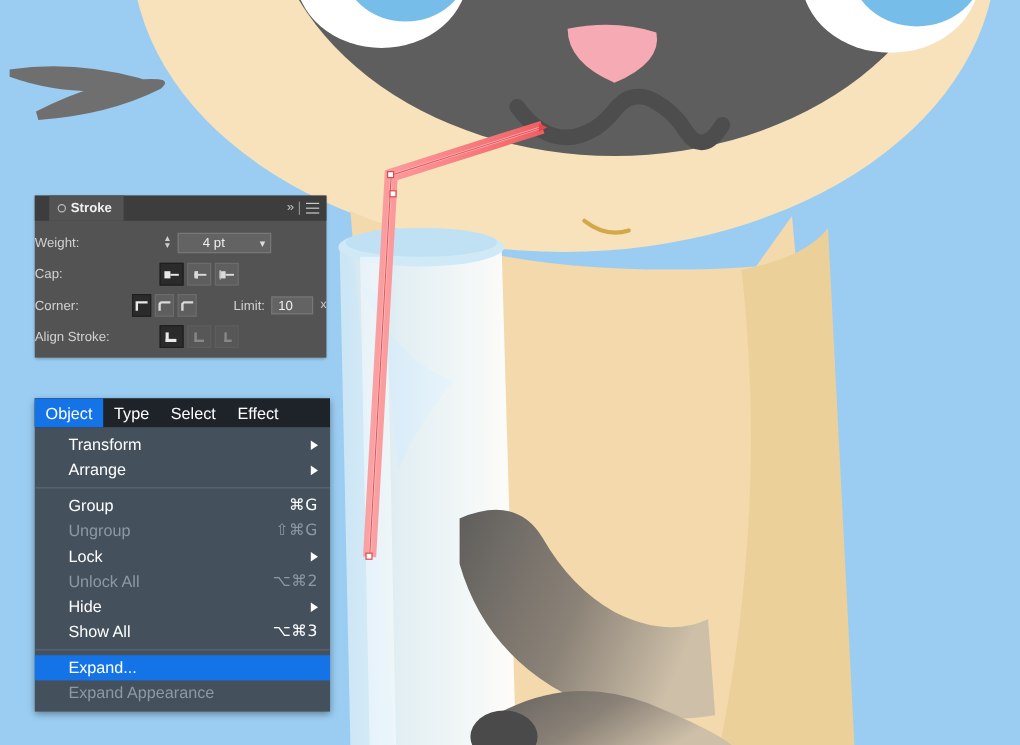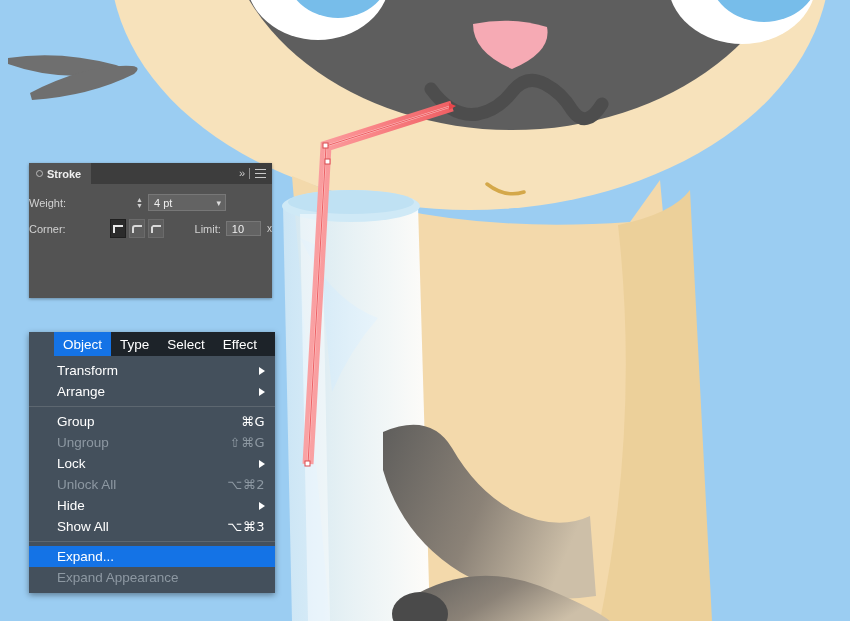--- a/index.html
+++ b/index.html
@@ -22,21 +22,21 @@
     font-size:11px;color:#d6d6d6;
     user-select:none;
   }
   .panel-head{
     position:relative;height:21px;background:#3d3d3d;
     display:flex;align-items:stretch;
   }
   .panel-tab{
     background:#535353;color:#f0f0f0;font-weight:bold;font-size:11px;
     display:flex;align-items:center;gap:4px;
-    padding:0 10px 0 7px;height:21px;
+    padding:0 10px 0 7px;height:21px;margin-left:12px;
   }
   .tab-dot{
     width:7px;height:7px;border-radius:50%;
     border:1px solid #b9b9b9;box-sizing:border-box;
     display:inline-block;position:relative;top:0px;
   }
   .panel-head-right{
     margin-left:auto;display:flex;align-items:center;gap:5px;
     padding-right:6px;color:#c9c9c9;
   }
@@ -58,21 +58,21 @@
 
   
   .stepper{
     width:13px;height:19px;display:flex;flex-direction:column;
     align-items:center;justify-content:center;color:#cfcfcf;
     font-size:7px;line-height:6px;margin-right:2px;
   }
   .weight-field{
     width:78px;height:17px;background:#636363;border:1px solid #777;
     box-sizing:border-box;display:flex;align-items:center;
-    padding-left:5px;color:#efefef;font-size:11px;position:relative;
+    padding-left:20px;color:#efefef;font-size:11px;position:relative;
   }
   .weight-caret{
     position:absolute;right:4px;top:50%;transform:translateY(-50%);
     font-size:9px;color:#ddd;
   }
 
   
   .ibtn{
     width:20px;height:19px;margin-right:3px;background:#5e5e5e;
     border:1px solid #6b6b6b;box-sizing:border-box;
@@ -90,21 +90,21 @@
   }
   .limit-x{margin-left:6px;color:#cfcfcf;font-size:10px;}
 
   
   .menu{
     position:absolute;left:29px;top:332px;width:246px;
     background:#44505c;
     box-shadow:0 2px 6px rgba(0,0,0,.4);
     font-size:13.5px;color:#ffffff;user-select:none;
   }
-  .menubar{display:flex;height:24px;background:#1d2329;align-items:stretch;margin-left:25px;}
+  .menubar{display:flex;height:24px;background:#1d2329;align-items:stretch;}
   .mb-item{
     display:flex;align-items:center;padding:0 9px;font-size:13.5px;color:#fff;
   }
   .mb-item.active{background:#1473e6;font-weight:normal;}
   .menu-list{padding:4px 0 5px 0;}
   .mi{
     position:relative;height:21px;display:flex;align-items:center;
     padding:0 10px 0 28px;white-space:nowrap;
   }
   .mi .mlabel{flex:0 0 auto;}
@@ -256,20 +256,43 @@
         <div class="stepper">
           <span>▲</span>
           <span>▼</span>
         </div>
         <div class="weight-field">
           <span>4 pt</span>
           <span class="weight-caret">▾</span>
         </div>
       </div>
 
+      <div class="row">
+        <div class="lbl">Cap:</div>
+        <div class="ibtn on">
+          <svg width="14" height="12" viewBox="0 0 14 12">
+            <rect x="1" y="3" width="5" height="6" fill="#e9e9e9"></rect>
+            <rect x="6" y="5.2" width="7" height="1.6" fill="#e9e9e9"></rect>
+          </svg>
+        </div>
+        <div class="ibtn">
+          <svg width="14" height="12" viewBox="0 0 14 12">
+            <path d="M6 3 A3 3 0 0 0 6 9 Z" fill="#d9d9d9"></path>
+            <rect x="3" y="3" width="3" height="6" fill="#d9d9d9"></rect>
+            <rect x="6" y="5.2" width="7" height="1.6" fill="#d9d9d9"></rect>
+          </svg>
+        </div>
+        <div class="ibtn">
+          <svg width="14" height="12" viewBox="0 0 14 12">
+            <rect x="1" y="3" width="5" height="6" fill="#d9d9d9"></rect>
+            <rect x="6" y="5.2" width="7" height="1.6" fill="#d9d9d9"></rect>
+            <rect x="1" y="2" width="1" height="8" fill="#bdbdbd"></rect>
+          </svg>
+        </div>
+      </div>
 
       <div class="row">
         <div class="lbl">Corner:</div>
         <div class="ibtn on">
           <svg width="14" height="12" viewBox="0 0 14 12">
             <path d="M2 10 L2 2 L12 2 L12 4 L4 4 L4 10 Z" fill="#e9e9e9"></path>
           </svg>
         </div>
         <div class="ibtn">
           <svg width="14" height="12" viewBox="0 0 14 12">
@@ -281,20 +304,41 @@
             <path d="M2 10 L2 4 L4 2 L12 2 L12 4 L4.5 4 L4 4.6 L4 10 Z" fill="#d9d9d9"></path>
           </svg>
         </div>
         <div class="limit-lbl">Limit:</div>
         <div class="limit-field">
           <span>10</span>
         </div>
         <div class="limit-x">x</div>
       </div>
 
+      <div class="row align">
+        <div class="lbl">Align Stroke:</div>
+        <div class="ibtn on">
+          <svg width="14" height="12" viewBox="0 0 14 12">
+            <rect x="2" y="2" width="2.6" height="8" fill="#e9e9e9"></rect>
+            <rect x="2" y="7.4" width="9" height="2.6" fill="#e9e9e9"></rect>
+          </svg>
+        </div>
+        <div class="ibtn off">
+          <svg width="14" height="12" viewBox="0 0 14 12">
+            <rect x="3" y="2" width="2" height="8" fill="#cfcfcf"></rect>
+            <rect x="3" y="8" width="8" height="2" fill="#cfcfcf"></rect>
+          </svg>
+        </div>
+        <div class="ibtn off">
+          <svg width="14" height="12" viewBox="0 0 14 12">
+            <rect x="5" y="2" width="2" height="8" fill="#cfcfcf"></rect>
+            <rect x="5" y="8" width="6" height="2" fill="#cfcfcf"></rect>
+          </svg>
+        </div>
+      </div>
 
     </div>
   </div>
 
   <div class="menu">
     <div class="menubar" id="menubar">
         <div class="mb-item active">
           <span>Object</span>
         </div>
         <div class="mb-item">

